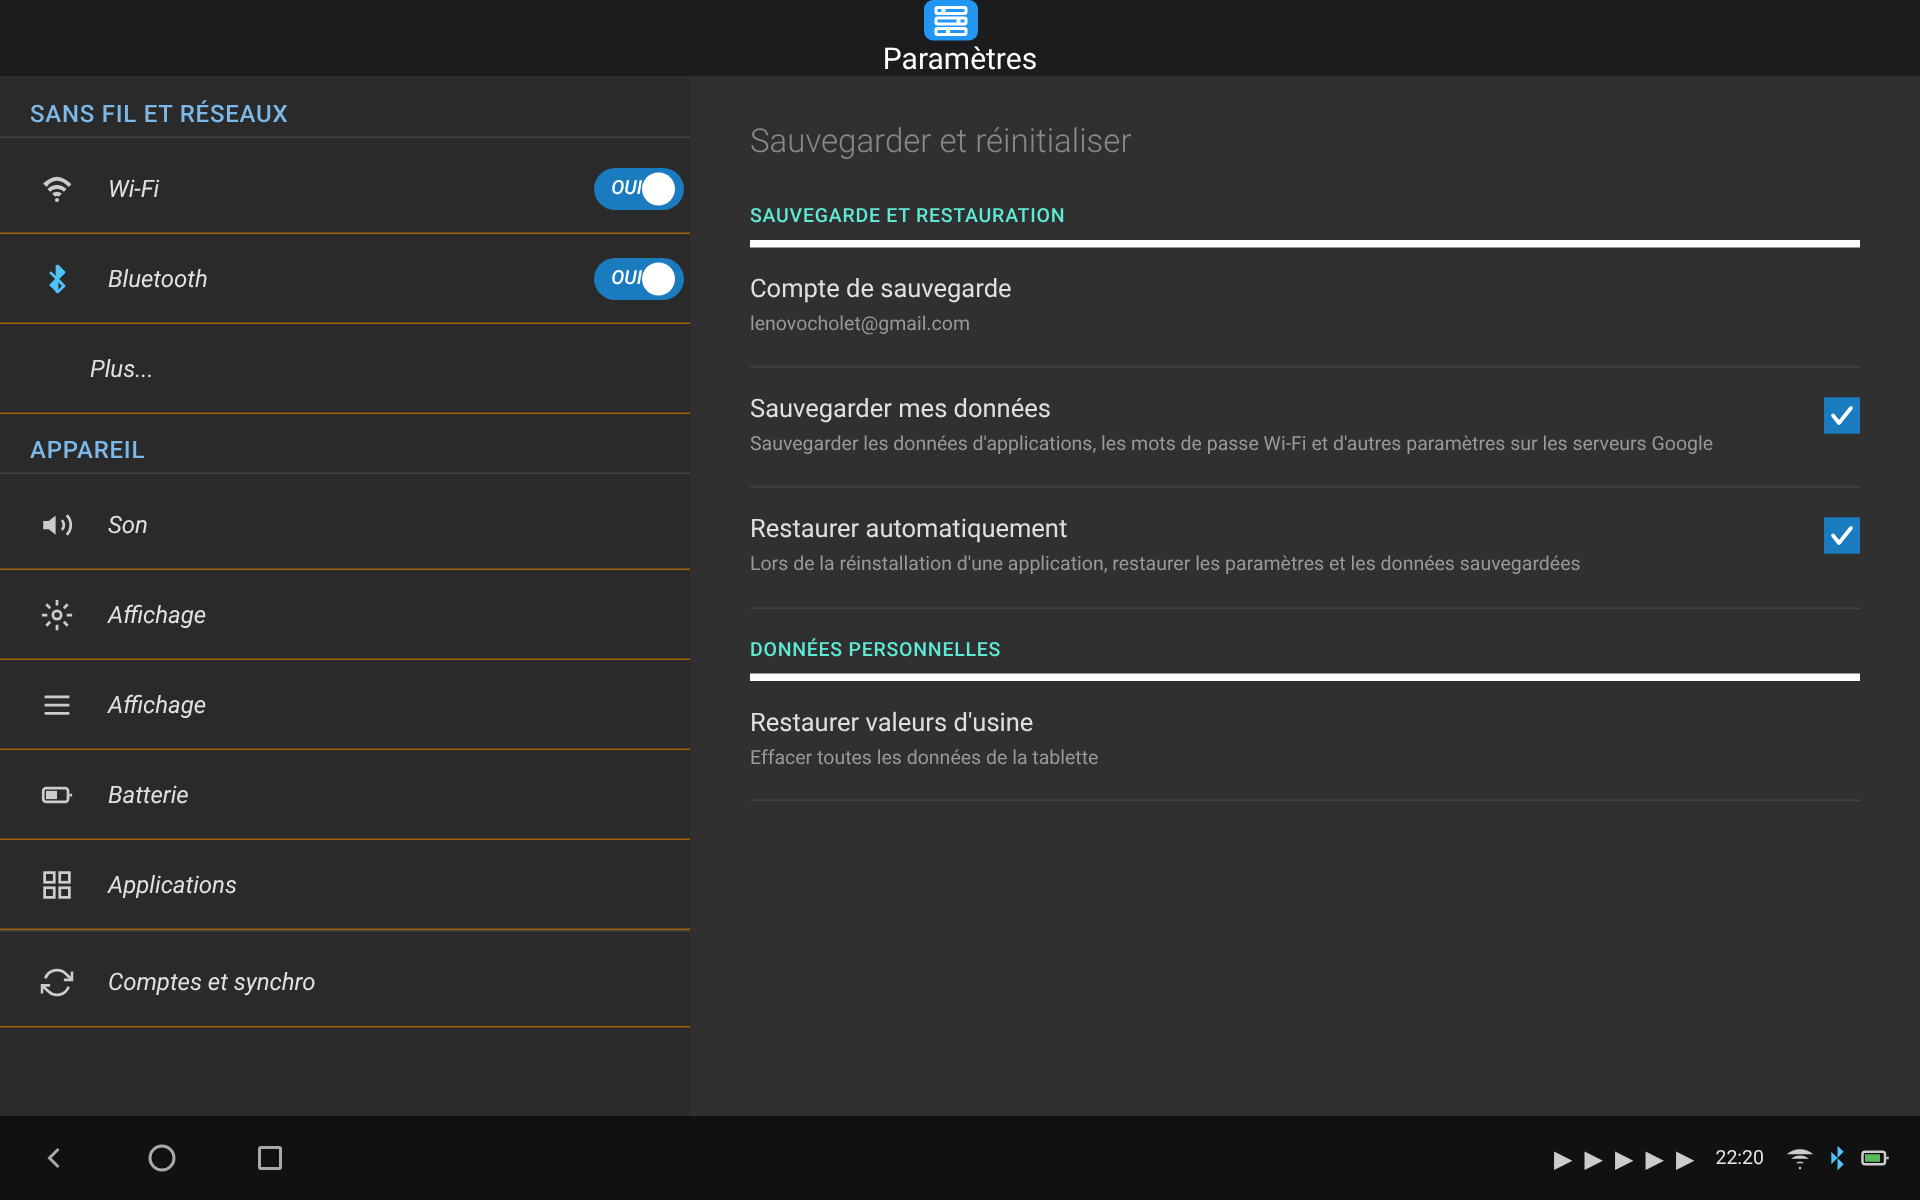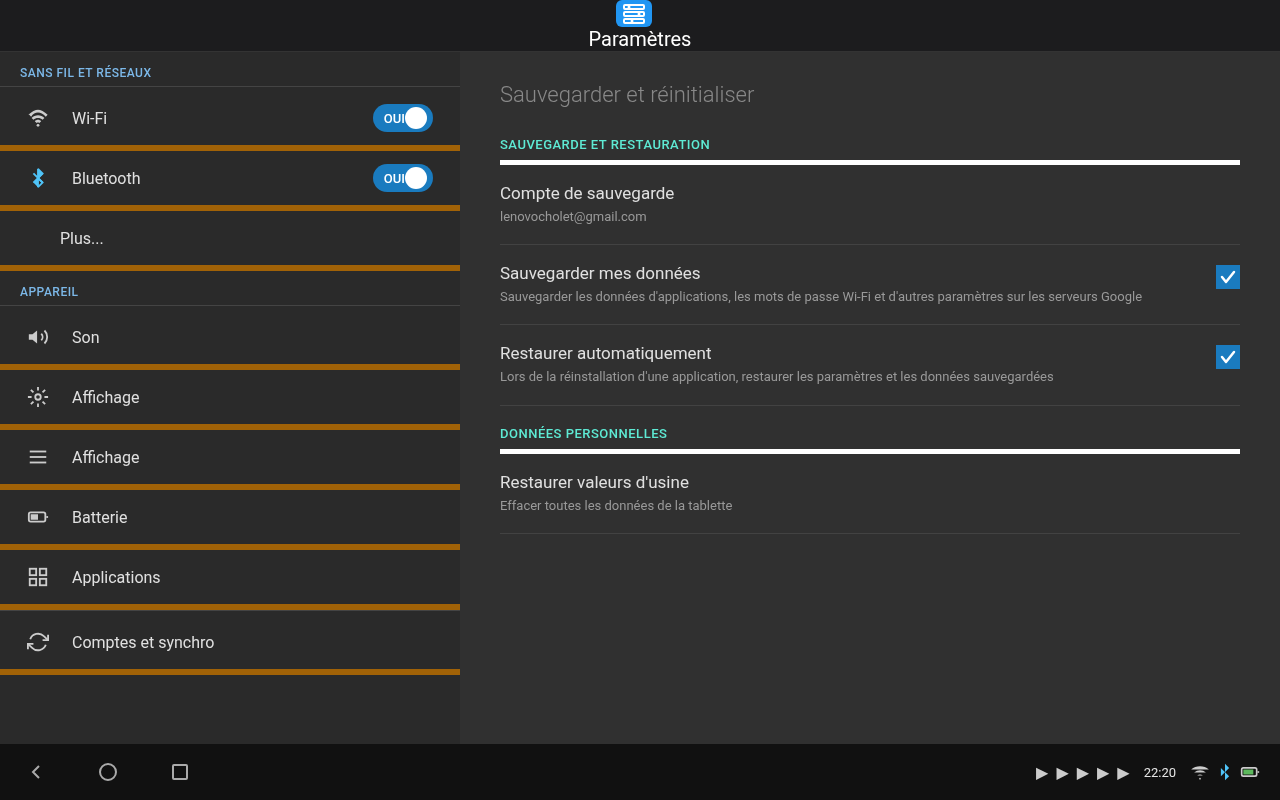--- a/index.html
+++ b/index.html
@@ -57,60 +57,61 @@
       background: #2a2a2a;
       overflow-y: auto;
       flex-shrink: 0;
     }
     #sidebar::-webkit-scrollbar { width: 4px; }
     #sidebar::-webkit-scrollbar-track { background: #2a2a2a; }
     #sidebar::-webkit-scrollbar-thumb { background: #555; }
 
     .section-header {
       padding: 14px 20px 6px 20px;
-      font-size: 12px;
+      font-size: 16px;
       color: #7cb8e8;
       font-weight: 500;
       letter-spacing: 0.5px;
       text-transform: uppercase;
     }
     .section-divider {
       height: 1px;
       background: #444;
       margin: 0 0 4px 0;
     }
 
     .sidebar-item {
       display: flex;
       align-items: center;
       padding: 12px 20px;
       height: 60px;
       cursor: pointer;
-      border-bottom: 6px solid #a16207;
+      border-bottom: 1px solid #a16207;
       position: relative;
+      font-style: italic;
     }
     .sidebar-item .item-icon {
       width: 36px;
       height: 36px;
       display: flex;
       align-items: center;
       justify-content: center;
       margin-right: 16px;
       flex-shrink: 0;
       color: #ccc;
       font-size: 20px;
     }
     .sidebar-item .item-label {
       font-size: 16px;
       color: #e0e0e0;
       font-weight: 400;
     }
     .sidebar-item .toggle {
       position: absolute;
-      right: 27px;
+      right: 4px;
       width: 60px;
       height: 28px;
       border-radius: 14px;
       background: #1a7bbf;
       display: flex;
       align-items: center;
       justify-content: flex-end;
       padding-right: 6px;
     }
     .sidebar-item .toggle .knob {

